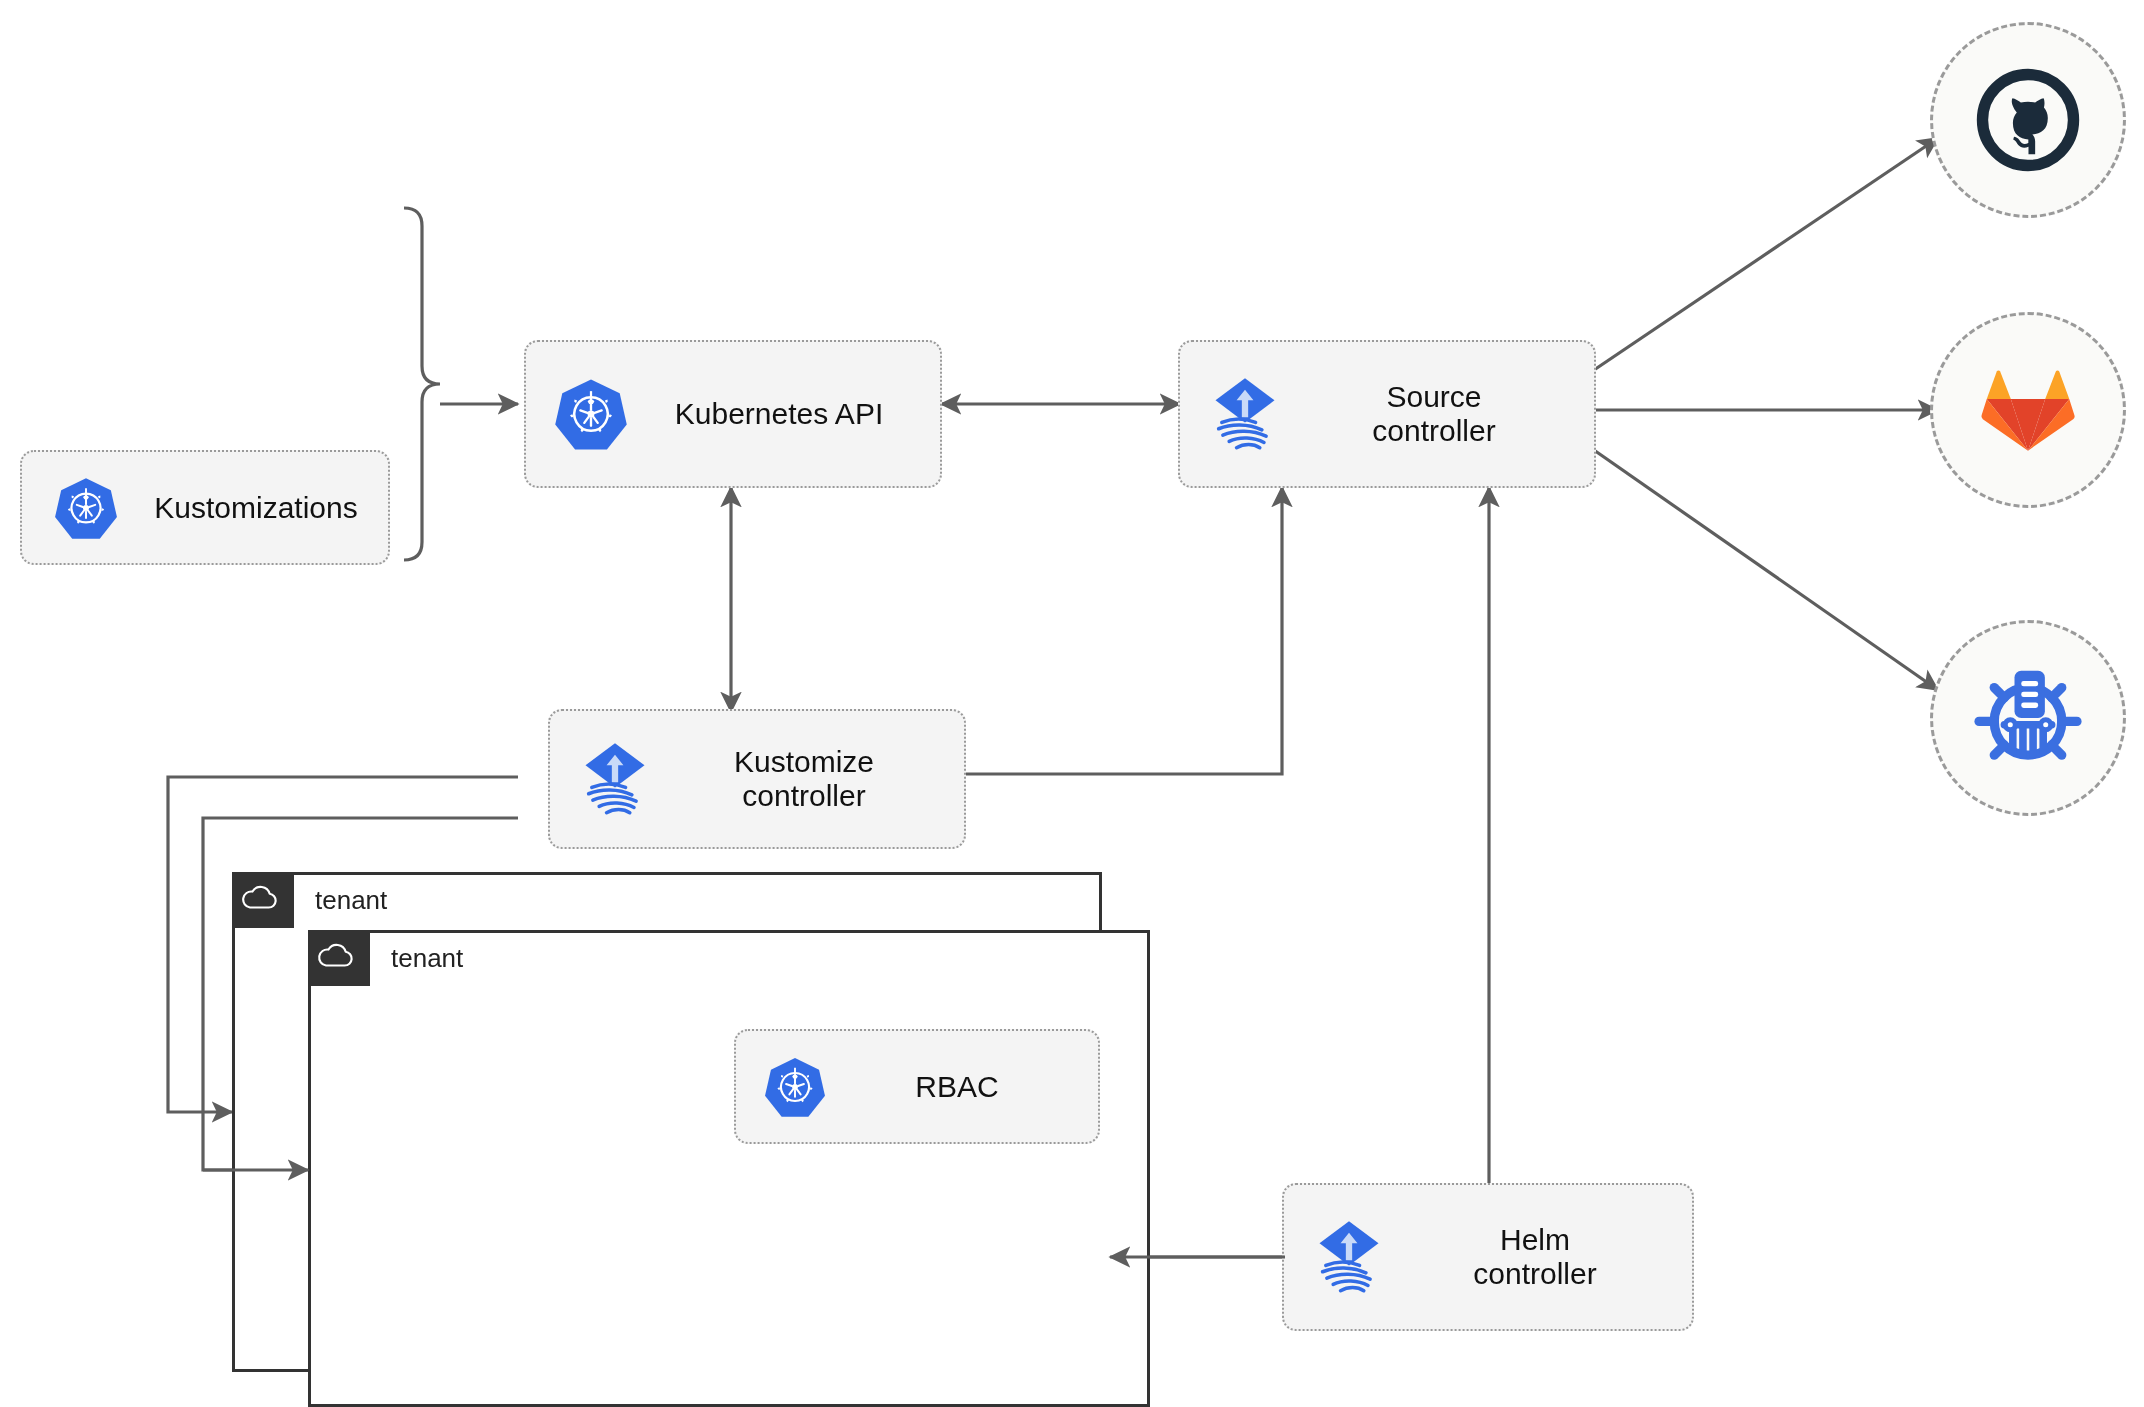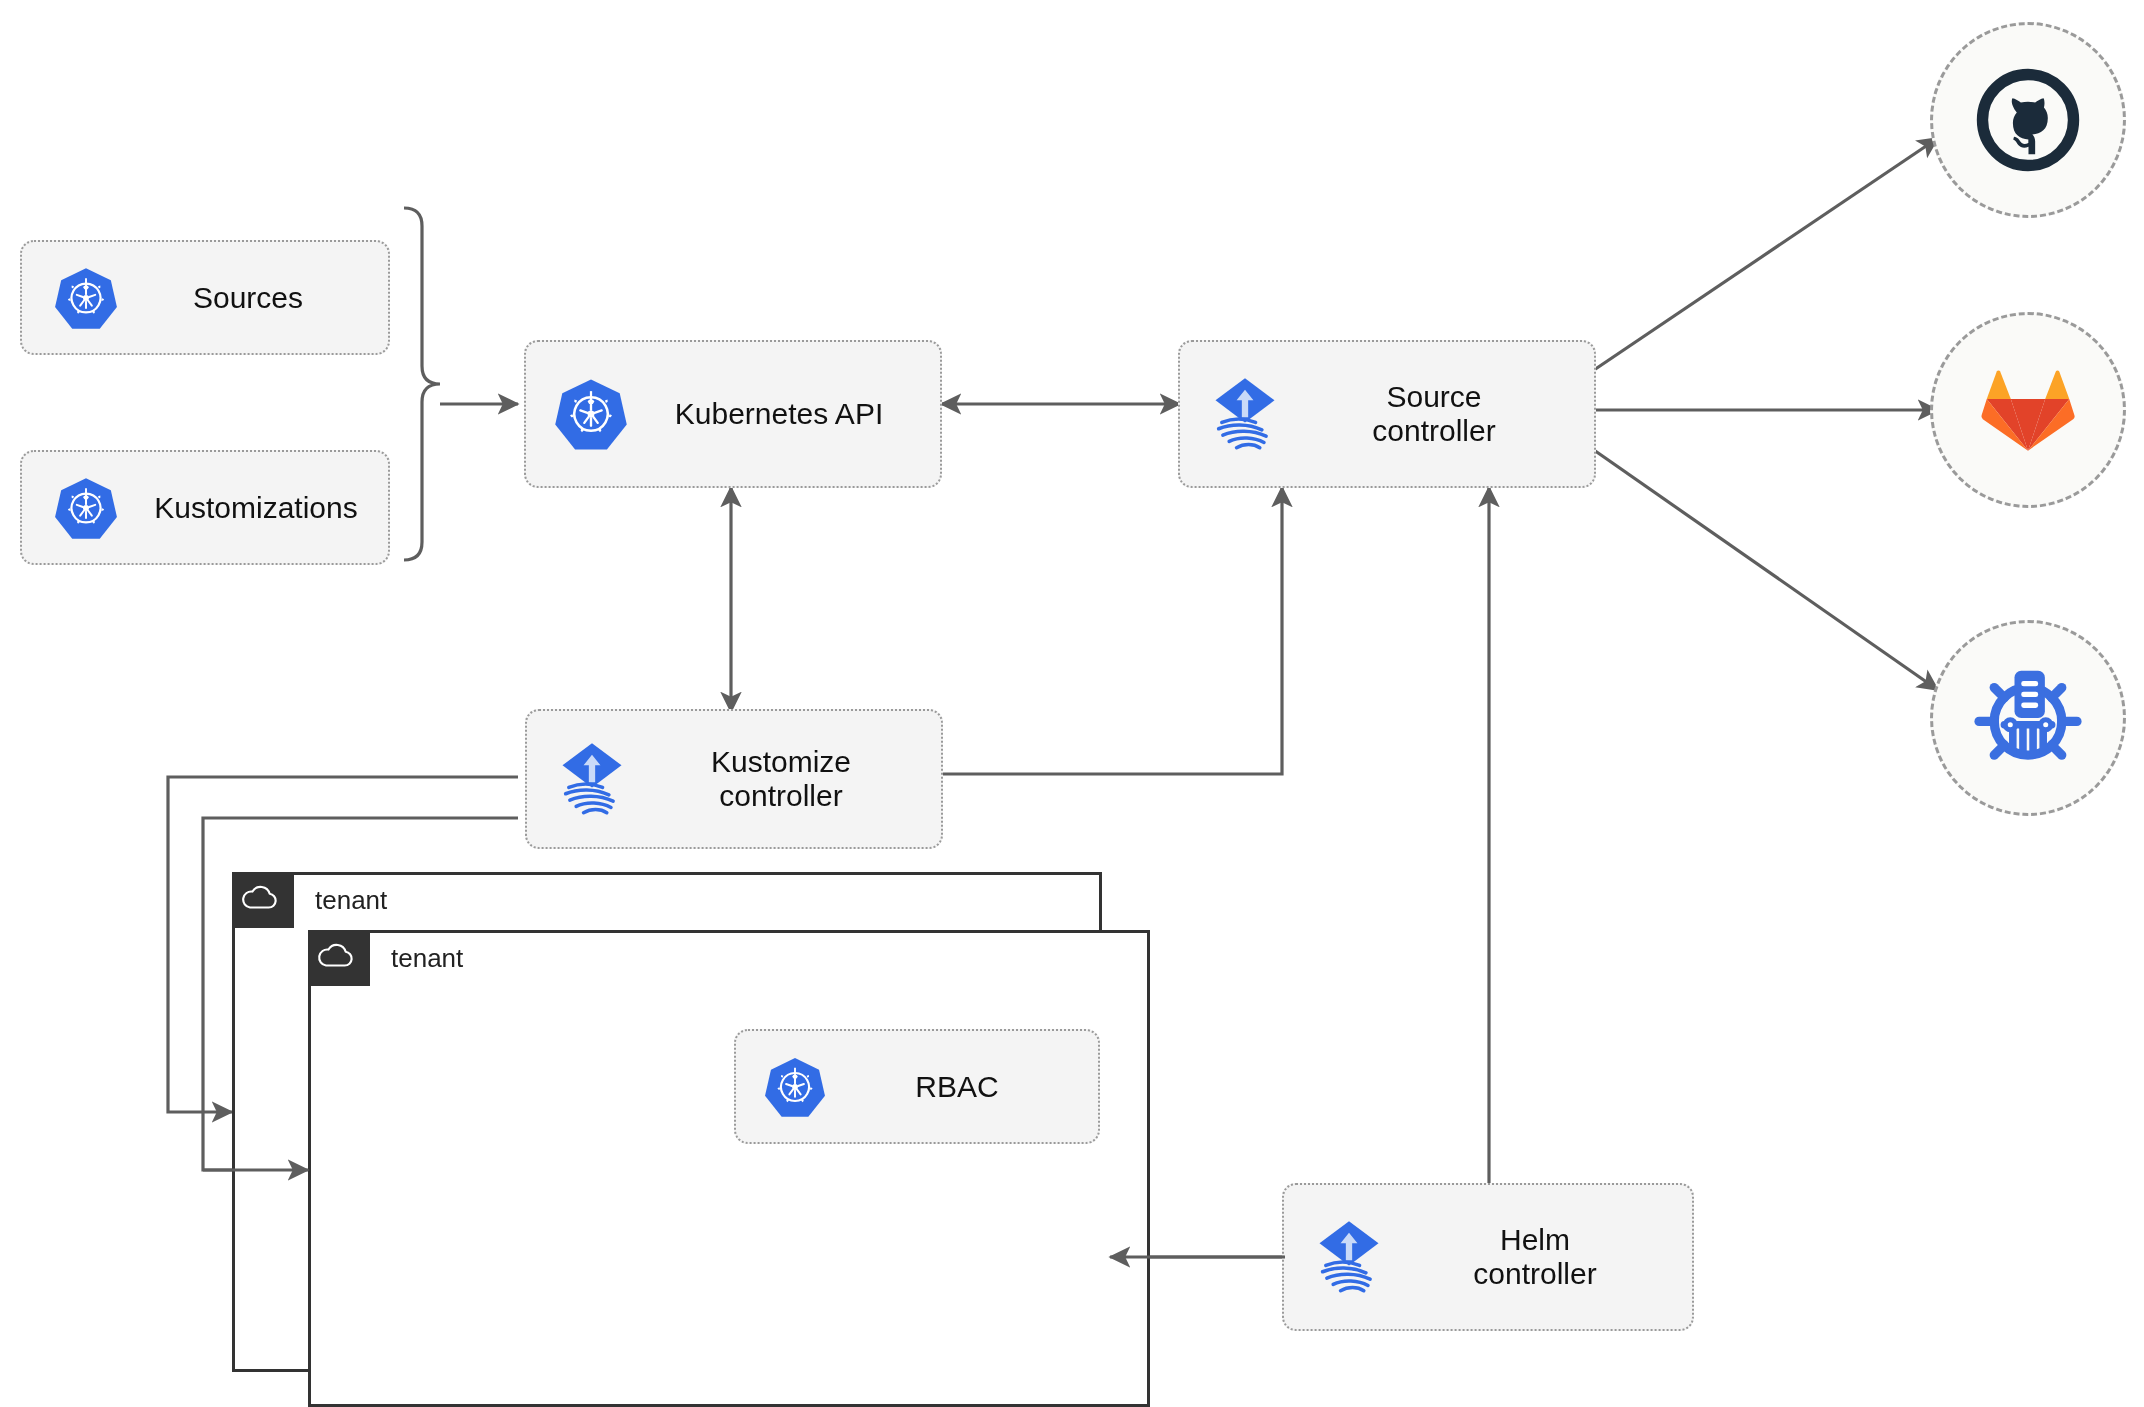--- a/index.html
+++ b/index.html
@@ -207,35 +207,27 @@
       <path d="M518 818 H203 V1170 H308" marker-end="url(#arw)"></path>
 
       <line x1="1591" y1="372" x2="1938" y2="138" marker-end="url(#arw)"></line>
 
       <line x1="1591" y1="410" x2="1938" y2="410" marker-end="url(#arw)"></line>
 
       <line x1="1591" y1="448" x2="1938" y2="690" marker-end="url(#arw)"></line>
     </g>
   </svg>
 
-  <div class="rbox" style="left:20px;top:240px;width:370px;height:115px;">
+
+  <div class="rbox" style="left:20px;top:450px;width:370px;height:115px;gap:16px;">
     <span class="ico">
       <svg width="64" height="64" viewBox="0 0 64 66" style="margin-left:32px">
           <use href="#def-k8s"></use>
         </svg>
     </span>
-    <span class="lbl">Sources</span>
-  </div>
-
-  <div class="rbox" style="left:20px;top:450px;width:370px;height:115px;gap:16px;">
-    <span class="ico">
-      <svg width="64" height="64" viewBox="0 0 64 66" style="margin-left:32px">
-          <use href="#def-k8s"></use>
-        </svg>
-    </span>
     <span class="lbl">Kustomizations</span>
   </div>
 
   <div class="rbox" style="left:524px;top:340px;width:418px;height:148px;">
     <span class="ico">
       <svg width="74" height="74" viewBox="0 0 64 66" style="margin-left:28px">
           <use href="#def-k8s"></use>
         </svg>
     </span>
     <span class="lbl">Kubernetes API</span>
@@ -244,21 +236,21 @@
   <div class="rbox" style="left:1178px;top:340px;width:418px;height:148px;">
     <span class="ico">
       <svg width="78" height="78" viewBox="0 0 64 74" style="margin-left:26px">
           <use href="#def-flux"></use>
         </svg>
     </span>
     <span class="lbl">Source
 controller</span>
   </div>
 
-  <div class="rbox" style="left:525px;top:709px;width:418px;height:140px;">
+  <div class="rbox" style="left:548px;top:709px;width:418px;height:140px;">
     <span class="ico">
       <svg width="78" height="78" viewBox="0 0 64 74" style="margin-left:26px">
           <use href="#def-flux"></use>
         </svg>
     </span>
     <span class="lbl">Kustomize
 controller</span>
   </div>
 
   <div class="rbox" style="left:1282px;top:1183px;width:412px;height:148px;">

